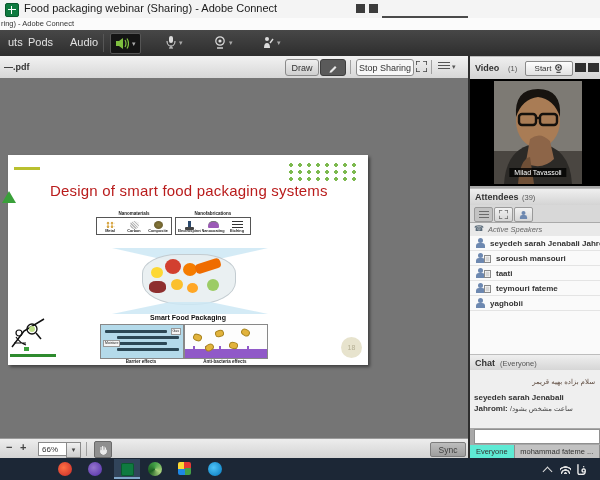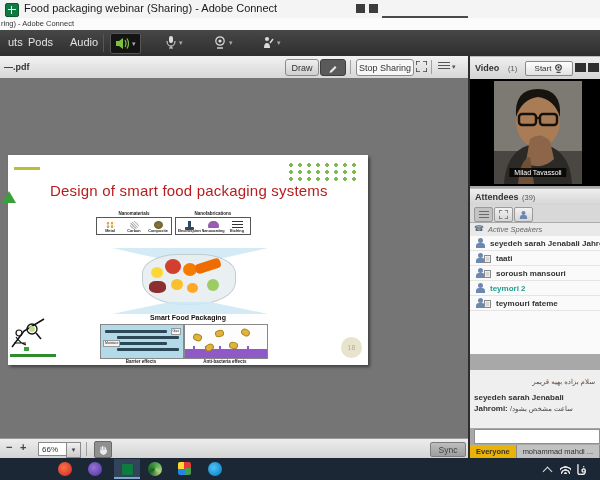--- a/index.html
+++ b/index.html
@@ -139,21 +139,21 @@
   #chathdr .pc{left:30px;}
   #chatbody{left:0;top:314px;width:130px;height:58px;background:#efefef;overflow:hidden;}
   .cmsg1{position:absolute;left:4px;right:5px;top:8px;direction:rtl;text-align:right;font-size:7px;color:#5d4a3e;}
   .cmsg2{position:absolute;left:4px;right:5px;top:22px;font-size:8px;color:#333;line-height:11px;}
   .cmsg2 b{font-weight:bold;}
   .cmsg2 .rtl{direction:rtl;unicode-bidi:embed;font-size:7px;color:#444;}
   #chatinput{left:4px;top:373px;width:120px;height:13px;background:#fff;border:1px solid #909090;font-size:8px;padding:0 2px;}
   #chattabs{left:0;top:389px;width:130px;height:13px;background:#ababab;display:flex;}
   .ctab{height:13px;font-size:7.5px;color:#333;display:flex;align-items:center;justify-content:center;
     border-right:1px solid #8d8d8d;padding:0 6px;white-space:nowrap;overflow:hidden;}
-  .ctab.active{background:#eab308;font-weight:bold;}
+  .ctab.active{background:#5eead4;}
   .ctab.inactive{background:#c2c2c2;max-width:76px;}
 
   
   #taskbar{left:0;top:458px;width:600px;height:22px;background:#1c2736;}
   .tico{position:absolute;top:4px;width:14px;height:14px;border-radius:50%;}
   .tbox{position:absolute;top:1px;width:26px;height:20px;display:flex;align-items:center;justify-content:center;}
   .tbox.active{background:#31445a;box-shadow:inset 0 -2px 0 #7fa6c8;}
   .sq{width:13px;height:13px;border-radius:2px;}
   #tray{position:absolute;right:0;top:0;height:22px;color:#ddd;}
   #caret{position:absolute;left:-56px;top:7px;width:8px;height:8px;}
@@ -420,50 +420,54 @@
       <span class="al">Active Speakers</span>
     </div>
     <div class="abs" id="attlist">
       <div class="att-row">
         <span class="picon"></span>
         <span class="aname">seyedeh sarah Jenabali Jahromi</span>
       </div>
       <div class="att-row has-pad">
         <span class="picon"></span>
           <span class="pad"></span>
-        <span class="aname">taati</span>
+        <span class="aname">soroush mansouri</span>
       </div>
       <div class="att-row has-pad">
         <span class="picon"></span>
           <span class="pad"></span>
-        <span class="aname">soroush mansouri</span>
-      </div>
-      <div class="att-row hl">
-        <span class="picon"></span>
-        <span class="aname">teymori 2</span>
+        <span class="aname">taati</span>
       </div>
       <div class="att-row has-pad">
         <span class="picon"></span>
           <span class="pad"></span>
         <span class="aname">teymouri fateme</span>
       </div>
-
-    </div>
-
+      <div class="att-row">
+        <span class="picon"></span>
+        <span class="aname">yaghobii</span>
+      </div>
+
+    </div>
+
+    <div class="podhdr" id="chathdr">
+      <span class="pt">Chat</span>
+      <span class="pc">(Everyone)</span>
+    </div>
     <div class="abs" id="chatbody">
       <div class="cmsg1">سلام بزاده بهیه قریمر</div>
       <div class="cmsg2">
         <b>seyedeh sarah Jenabali Jahromi:</b>
         <span class="rtl">ساعت مشخص بشود/</span>
       </div>
     </div>
     <input class="abs" id="chatinput" value="" style="">
     <div class="abs" id="chattabs">
       <span class="ctab active">Everyone</span>
-      <span class="ctab inactive">mohammad mahdi ...</span>
+      <span class="ctab inactive">mohammad fateme ...</span>
     </div>
   </div>
 
   <div class="abs" id="taskbar">
     <span class="tico" style="left:58px;background:radial-gradient(circle at 40% 40%,#ff7043,#c62828)"></span>
     <span class="tico" style="left:88px;background:radial-gradient(circle at 40% 40%,#9575cd,#512da8)"></span>
     <span class="tbox active" style="left:114px">
       <span class="sq" style="background:#0f7b40;box-shadow:inset 0 0 0 1px #0a5a2e"></span>
     </span>
     <span class="tico" style="left:148px;background:conic-gradient(#43a047,#aed581,#1b5e20,#43a047)"></span>

